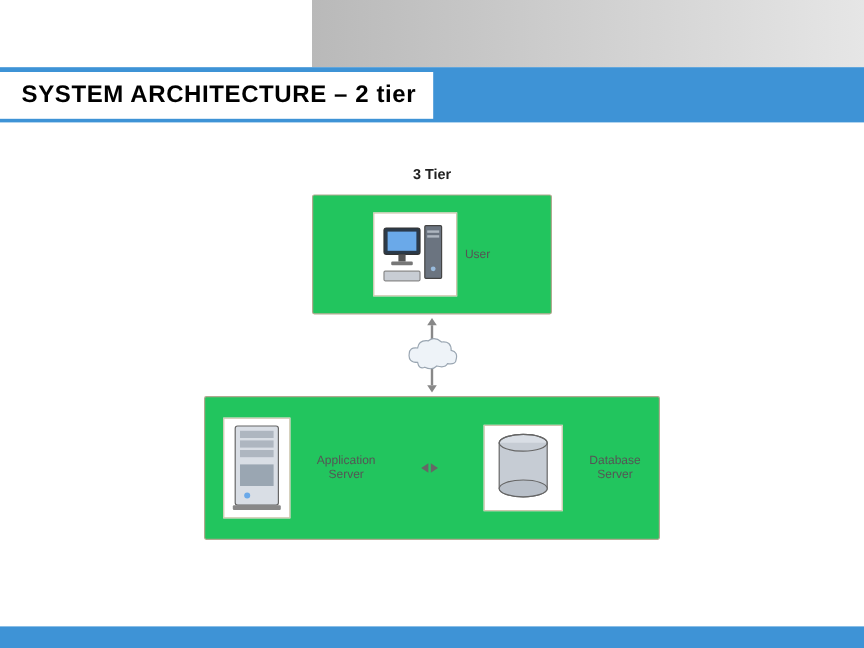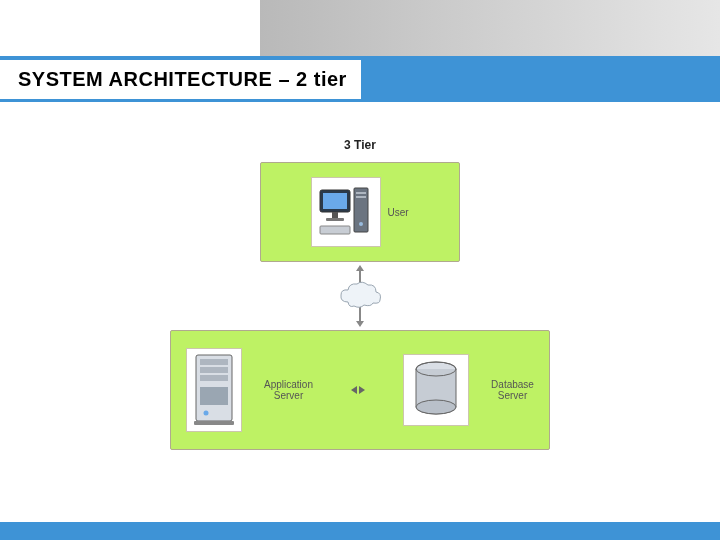--- a/index.html
+++ b/index.html
@@ -50,21 +50,21 @@
     left: 0;
     width: 100%;
     text-align: center;
     font-size: 12px;
     font-weight: bold;
     color: #222;
   }
   .box {
     position: absolute;
     border: 1px solid #b0a98f;
-    background: #bef264;
+    background: #22c55e;
     border-radius: 2px;
   }
   .box-top {
     left: 260px; top: 42px;
     width: 200px; height: 100px;
     display: flex;
     align-items: center;
     justify-content: center;
     gap: 12px;
   }

